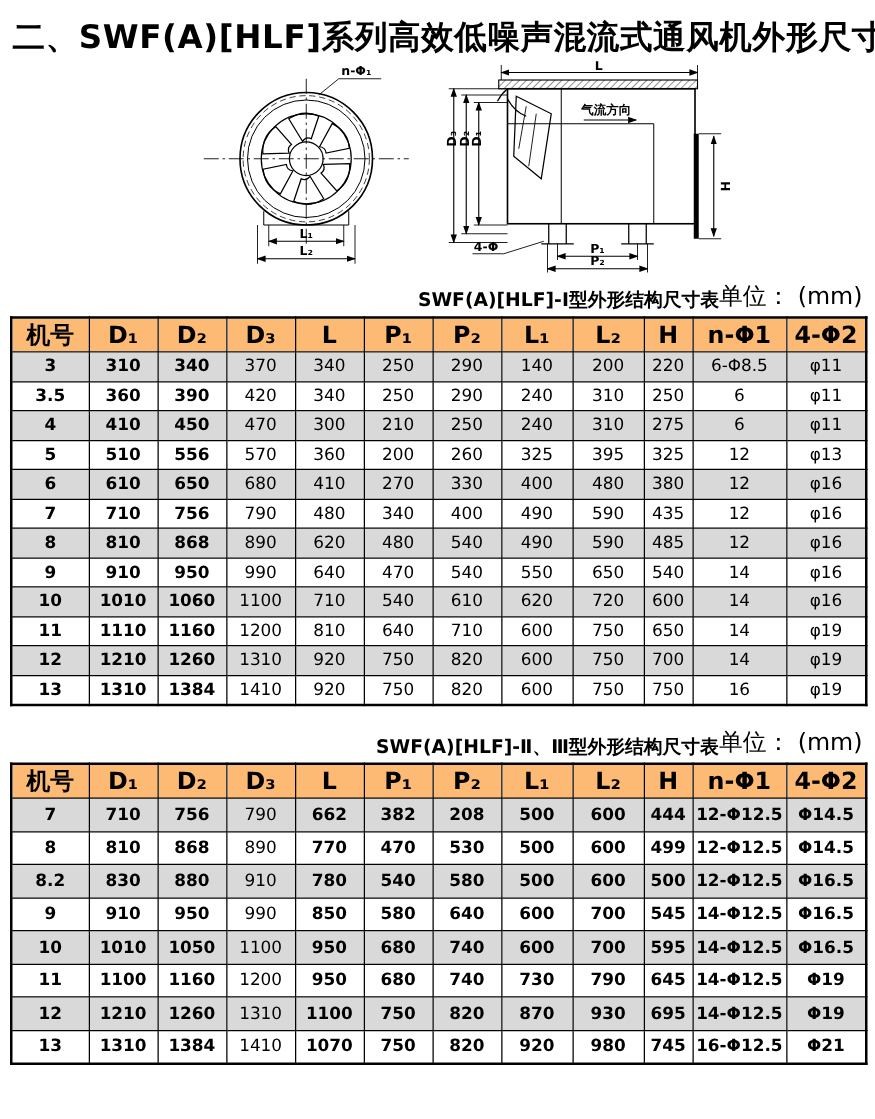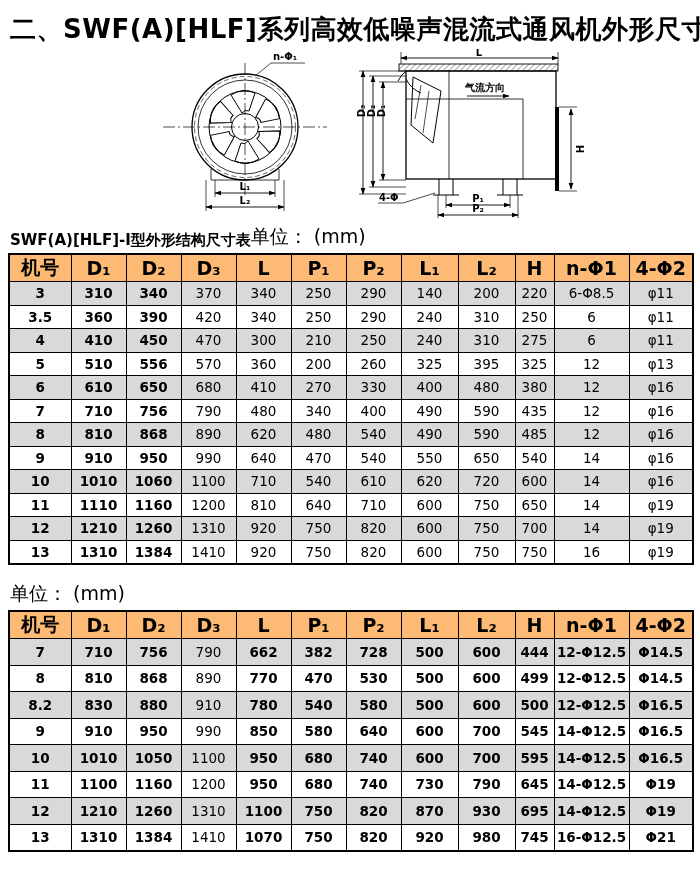--- a/index.html
+++ b/index.html
@@ -22,21 +22,21 @@
   .s1{stroke:#000;stroke-width:1;fill:none;}
   .s08{stroke:#000;stroke-width:0.8;fill:none;}
   .thin{stroke:#000;stroke-width:0.7;fill:none;}
   .cl{stroke:#000;stroke-width:0.7;fill:none;stroke-dasharray:12 3 2 3;}
   .bolt{stroke:#000;stroke-width:0.6;fill:none;stroke-dasharray:5 3;}
   .dim{stroke:#000;stroke-width:0.9;fill:none;}
   .flange{stroke:#000;stroke-width:4;fill:none;}
   .lbl{font-size:10px;font-weight:bold;fill:#000;font-family:"DejaVu Sans",sans-serif;}
   .mid{text-anchor:middle;}
   .section-head{
-    display:flex;justify-content:flex-start;align-items:flex-end;
+    display:flex;justify-content:flex-end;align-items:flex-end;
     margin:7px 2px 3px 2px;
   }
   .section-title{font-size:15px;font-weight:bold;white-space:nowrap;}
   .unit-label{font-size:19px;font-weight:normal;white-space:nowrap;}
   table{border-collapse:collapse;width:684px;table-layout:fixed;border:2px solid #000;}
   th,td{border:1px solid #000;text-align:center;padding:0;overflow:hidden;white-space:nowrap;}
   th{font-size:19px;font-weight:bold;height:26px;background:#fdba74;}
   table.t1 td{height:22.5px;font-size:13.5px;font-weight:normal;}
   table.t1 td:nth-child(1),table.t1 td:nth-child(2),table.t1 td:nth-child(3){font-weight:bold;}
   table.t2 td{height:25.5px;font-size:13.5px;font-weight:bold;}
@@ -346,20 +346,21 @@
           <td>600</td>
           <td>750</td>
           <td>750</td>
           <td>16</td>
           <td>φ19</td>
         </tr>
       </tbody>
     </table>
 
   <div class="section-head" style="margin-top:16px;">
+    <div class="section-title">SWF(A)[HLF]-Ⅱ、Ⅲ型外形结构尺寸表</div>
     <div class="unit-label">单位：  (mm)</div>
   </div>
   <table class="t2">
     <colgroup>
       <col style="width:62px">
         <col style="width:55px">
         <col style="width:55px">
         <col style="width:55px">
       <col style="width:55px">
         <col style="width:55px">
@@ -387,21 +388,21 @@
         </tr>
       </thead>
       <tbody>
         <tr>
           <td>7</td>
           <td>710</td>
           <td>756</td>
           <td>790</td>
           <td>662</td>
           <td>382</td>
-          <td>728</td>
+          <td>208</td>
           <td>500</td>
           <td>600</td>
           <td>444</td>
           <td>12-Φ12.5</td>
           <td>Φ14.5</td>
         </tr>
         <tr>
           <td>8</td>
           <td>810</td>
           <td>868</td>

